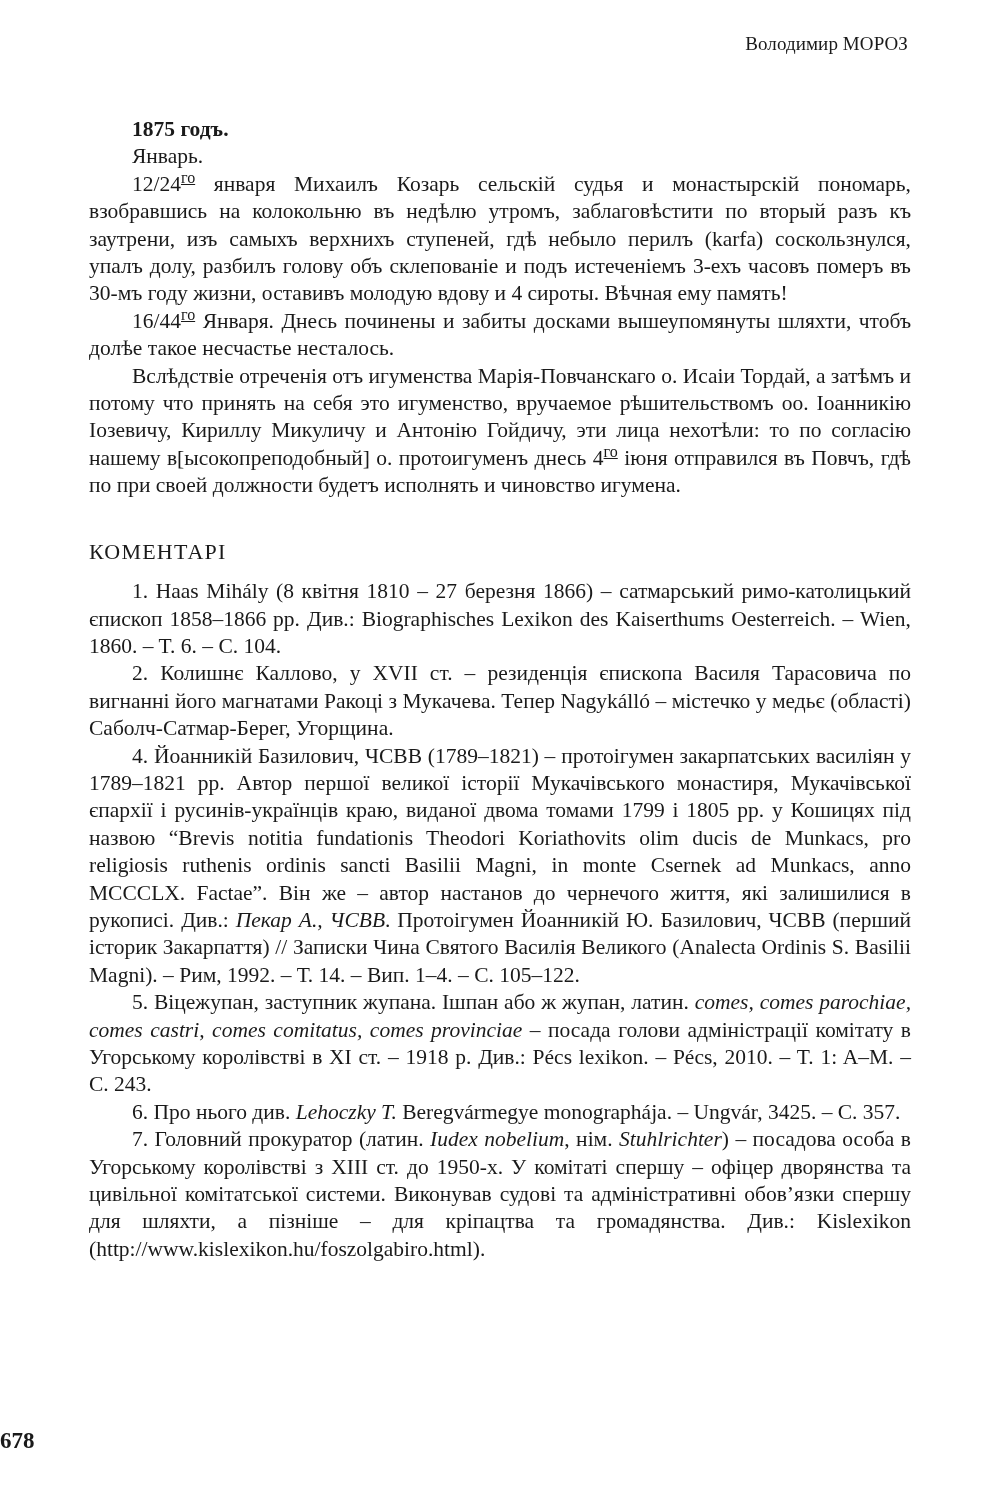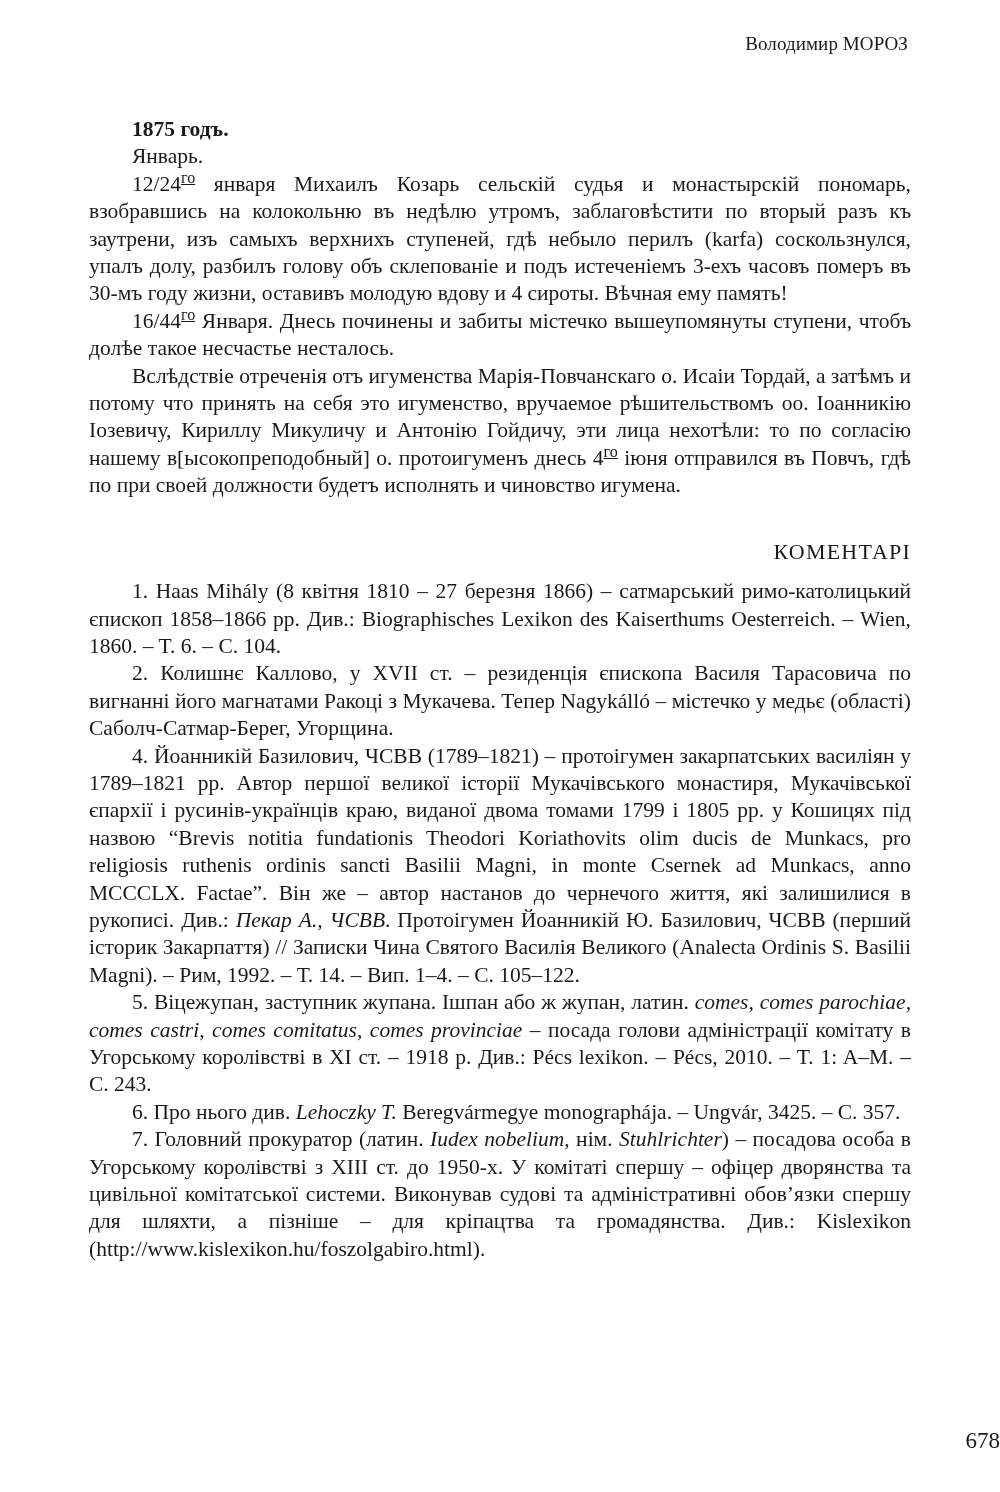--- a/index.html
+++ b/index.html
@@ -15,39 +15,39 @@
     .main {
       position: absolute; left: 89px; top: 96px; width: 822px;
       font-size: 21.5px; line-height: 27.4px;
       text-align: justify;
       margin-top: 20px;
     }
     .p { margin: 0; text-indent: 43px; text-align: justify; }
     .heading-bold { font-weight: bold; margin: 0; text-indent: 43px; }
     sup.u { font-size: 16px; text-decoration: underline; vertical-align: 8px; line-height: 0; }
     .section-title {
-      text-align: right; margin: 38px 0 13px 0; font-size: 22px; letter-spacing: 1.2px; font-family: Liberation Serif, serif;
+      text-align: left; margin: 38px 0 13px 0; font-size: 22px; letter-spacing: 1.2px; font-family: Liberation Serif, serif;
     }
     .note { margin: 0; text-indent: 43px; text-align: justify; }
     .note i { }
     .page-number {
-      position: absolute; top: 1428px; left: 0; width: 1000px; text-align: right;
-      font-weight: normal; font-size: 23px;
+      position: absolute; top: 1428px; left: 0; width: 1000px; text-align: left;
+      font-weight: bold; font-size: 23px;
     }
   </style>
 </head>
 <body>
 
 <div class="running-head">Володимир МОРОЗ</div>
 
 <div class="main">
   <p class="heading-bold">1875 годъ.</p>
   <p class="p">Январь.</p>
   <p class="p"><span>12/24</span><sup class="u">го</sup><span> января Михаилъ Козарь сельскій судья и монастырскій пономарь, взобравшись на колокольню въ недѣлю утромъ, заблаговѣстити по вторый разъ къ заутрени, изъ самыхъ верхнихъ ступеней, гдѣ небыло перилъ (karfa) соскользнулся, упалъ долу, разбилъ голову объ склепованіе и подъ истеченіемъ 3-ехъ часовъ померъ въ 30-мъ году жизни, оставивъ молодую вдову и 4 сироты. Вѣчная ему память!</span></p>
-  <p class="p"><span>16/44</span><sup class="u">го</sup><span> Января. Днесь починены и забиты містечко вышеупомянуты ступени, чтобъ долѣе такое несчастье несталось.</span></p>
+  <p class="p"><span>16/44</span><sup class="u">го</sup><span> Января. Днесь починены и забиты досками вышеупомянуты шляхти, чтобъ долѣе такое несчастье несталось.</span></p>
   <p class="p"><span>Вслѣдствіе отреченія отъ игуменства Марія-Повчанскаго о. Исаіи Тордай, а затѣмъ и потому что принять на себя это игуменство, вручаемое рѣшительствомъ оо. Іоанникію Іозевичу, Кириллу Микуличу и Антонію Гойдичу, эти лица нехотѣли: то по согласію нашему в[ысокопреподобный] о. протоигуменъ днесь 4</span><sup class="u">го</sup><span> іюня отправился въ Повчъ, гдѣ по при своей должности будетъ исполнять и чиновство игумена.</span></p>
 
   <div class="section-title">КОМЕНТАРІ</div>
 
   <p class="note"><span>1. Haas Mihály (8 квітня 1810 – 27 березня 1866) – сатмарський римо-католицький єпископ 1858–1866 рр. Див.: Biographisches Lexikon des Kaiserthums Oesterreich. – Wien, 1860. – T. 6. – С. 104.</span></p>
   <p class="note"><span>2. Колишнє Каллово, у XVII ст. – резиденція єпископа Василя Тарасовича по вигнанні його магнатами Ракоці з Мукачева. Тепер Nagykálló – містечко у медьє (області) Саболч-Сатмар-Берег, Угорщина.</span></p>
   <p class="note"><span>4. Йоанникій Базилович, ЧСВВ (1789–1821) – протоігумен закарпатських василіян у 1789–1821 рр. Автор першої великої історії Мукачівського монастиря, Мукачівської єпархії і русинів-українців краю, виданої двома томами 1799 і 1805 рр. у Кошицях під назвою “Brevis notitia fundationis Theodori Koriathovits olim ducis de Munkacs, pro religiosis ruthenis ordinis sancti Basilii Magni, in monte Csernek ad Munkacs, anno MCCCLX. Factae”. Він же – автор настанов до чернечого життя, які залишилися в рукописі. Див.: </span><i>Пекар А., ЧСВВ</i><span>. Протоігумен Йоанникій Ю. Базилович, ЧСВВ (перший історик Закарпаття) // Записки Чина Святого Василія Великого (Analecta Ordinis S. Basilii Magni). – Рим, 1992. – Т. 14. – Вип. 1–4. – С. 105–122.</span></p>
   <p class="note"><span>5. Віцежупан, заступник жупана. Ішпан або ж жупан, латин. </span><i>comes, comes parochiae, comes castri, comes comitatus, comes provinciae</i><span> – посада голови адміністрації комітату в Угорському королівстві в XI ст. – 1918 р. Див.: Pécs lexikon. – Pécs, 2010. – T. 1: A–M. – C. 243.</span></p>
   <p class="note"><span>6. Про нього див. </span><i>Lehoczky T.</i><span> Beregvármegye monographája. – Ungvár, 3425. – С. 357.</span></p>
   <p class="note"><span>7. Головний прокуратор (латин. </span><i>Iudex nobelium</i><span>, нім. </span><i>Stuhlrichter</i><span>) – посадова особа в Угорському королівстві з XIII ст. до 1950-х. У комітаті спершу – офіцер дворянства та цивільної комітатської системи. Виконував судові та адміністративні обов’язки спершу для шляхти, а пізніше – для кріпацтва та громадянства. Див.: Kislexikon (http://www.kislexikon.hu/foszolgabiro.html).</span></p>

